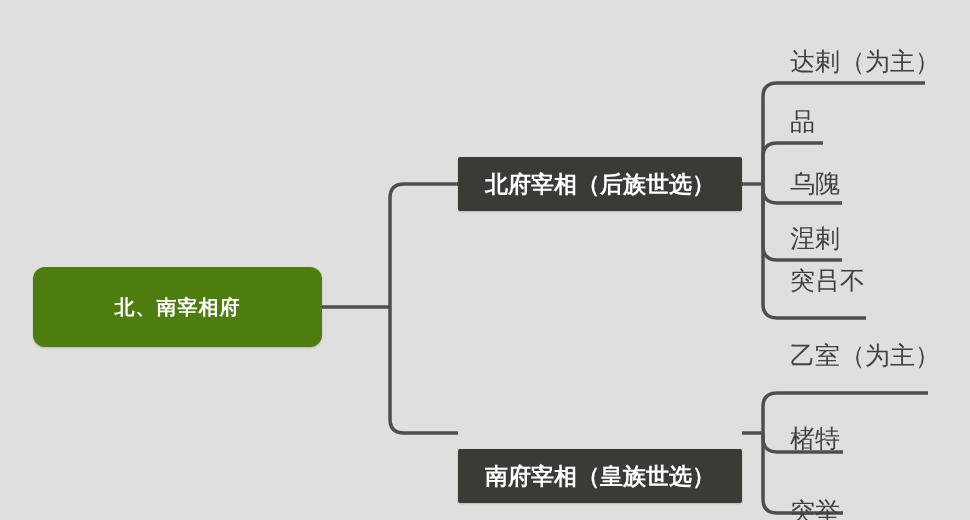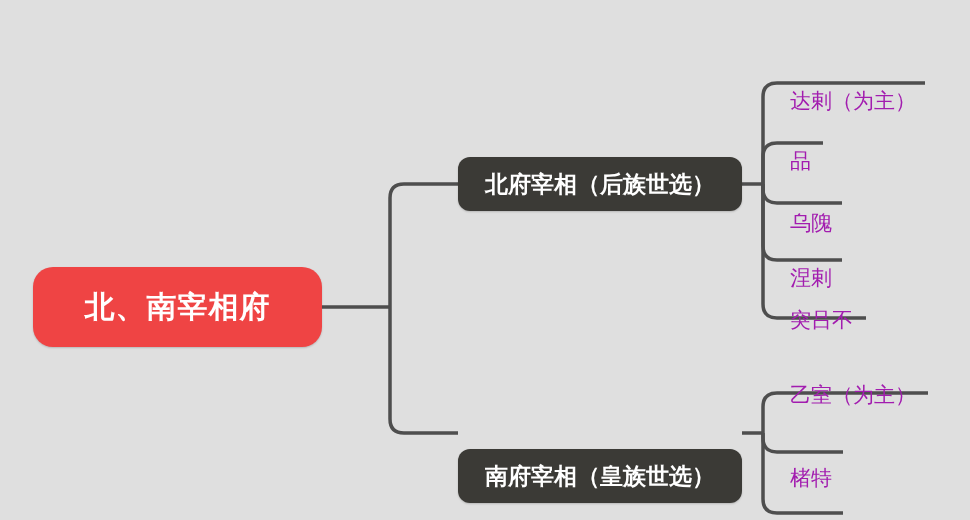--- a/index.html
+++ b/index.html
@@ -34,44 +34,43 @@
     color: #ffffff;
     font-weight: bold;
     white-space: nowrap;
     box-shadow: 0 1px 2px rgba(0,0,0,0.18);
   }
   .root-node {
     left: 33px;
     top: 267px;
     width: 289px;
     height: 80px;
-    border-radius: 20px;
-    background: #ef4444;
-    font-size: 30px;
+    border-radius: 12px;
+    background: #4d7c0f;
+    font-size: 20px;
     letter-spacing: 1px;
   }
   .branch-node {
     left: 458px;
     width: 284px;
     height: 54px;
-    border-radius: 12px;
+    border-radius: 2px;
     background: #3b3a36;
     font-size: 23px;
   }
   .branch-node.north { top: 157px; }
   .branch-node.south { top: 406px; margin-top: 43px; }
   .leaf {
     position: absolute;
     left: 790px;
     height: 30px;
     line-height: 30px;
-    font-size: 21px;
-    color: #a21caf;
+    font-size: 25px;
+    color: #404040;
     white-space: nowrap;
-    margin-top: 40px;
   }
 </style>
 </head>
 <body>
 
 <div class="canvas">
 
   <svg class="connector-layer" width="970" height="520" viewBox="0 0 970 520" aria-hidden="true">
 
     <g>

